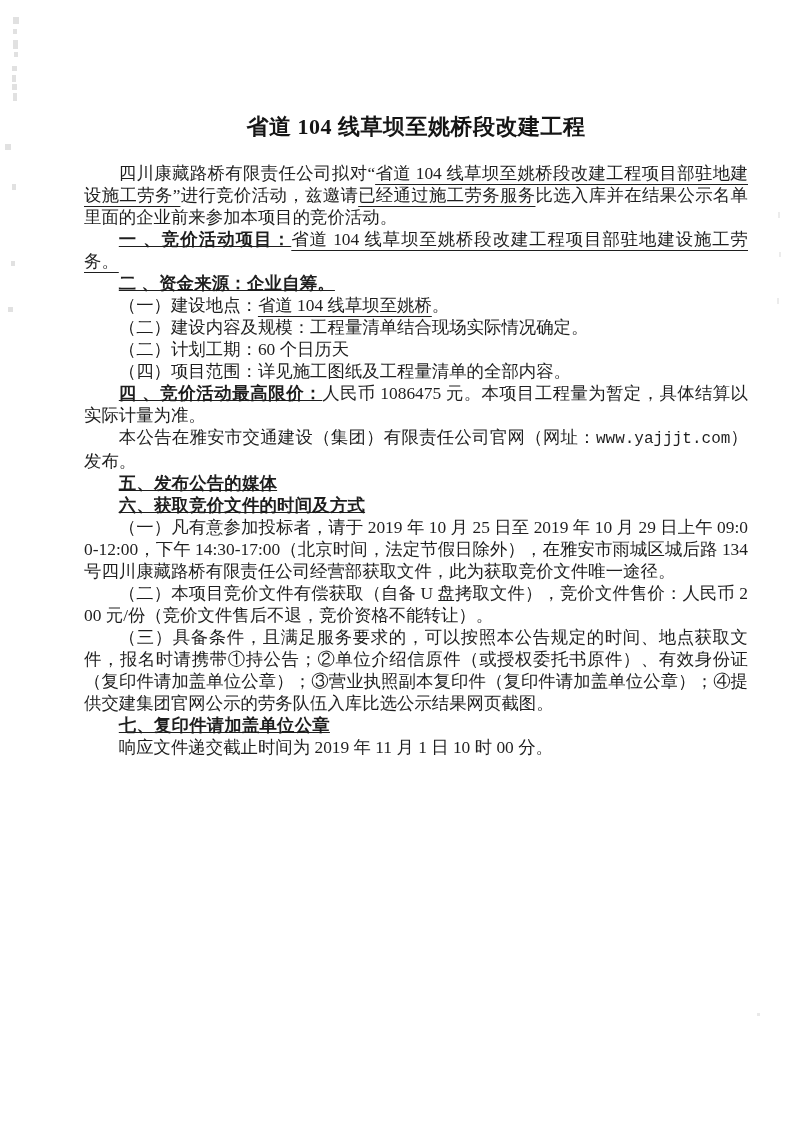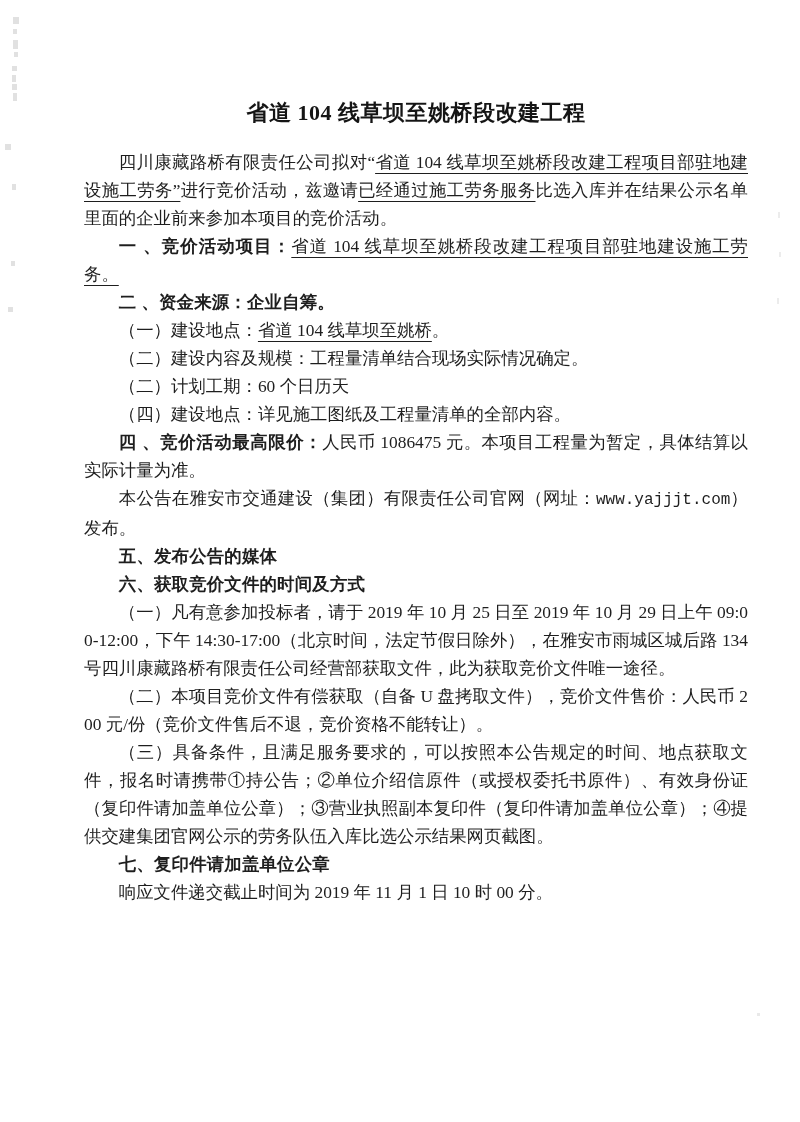--- a/index.html
+++ b/index.html
@@ -6,42 +6,43 @@
   .page {
     position:relative;
     width:800px; height:1122px;
     background:#ffffff;
     overflow:hidden;
     font-family:"Liberation Serif","DejaVu Serif",serif;
     color:#1e1e1e;
   }
   .content {
     position:absolute;
-    left:84px; top:92px;
+    left:84px; top:106px;
     width:664px;
   }
   .title-block { text-align:center; margin-bottom:14px; }
   .title-line {
     font-size:22px;
     font-weight:bold;
     line-height:42px;
     color:#151515;
     letter-spacing:0.5px;
   }
-  .body-text { font-size:17.4px; line-height:28px; }
+  .body-text { font-size:17.4px; line-height:22px; }
   .para {
     margin:0;
     text-indent:2em;
     text-align:justify;
     word-break:break-all;
   }
   .b {
     font-weight:bold;
     font-family:"Liberation Sans","DejaVu Sans",sans-serif;
     letter-spacing:0.2px;
+    text-decoration:underline;
   }
   .u {
     text-decoration:underline;
     text-underline-offset:5px;
     text-decoration-thickness:1.2px;
   }
   .m {
     font-family:"Liberation Mono","DejaVu Sans Mono",monospace;
     font-size:16px;
   }
@@ -94,21 +95,21 @@
     </div>
 
     <div class="body-text">
 
     <p class="para"><span>四川康藏路桥有限责任公司拟对“</span><span class="u">省道 104 线草坝至姚桥段改建工程项目部驻地建设施工劳务”</span><span>进行竞价活动，兹邀请</span><span class="u">已经通过施工劳务服务</span><span>比选入库并在结果公示名单里面的企业前来参加本项目的竞价活动。</span></p>
         <p class="para"><span class="b">一 、竞价活动项目：</span><span class="u">省道 104 线草坝至姚桥段改建工程项目部驻地建设施工劳务。</span></p>
         <p class="para"><span class="b">二 、资金来源：企业自筹。</span></p>
         <p class="para"><span>（一）建设地点：</span><span class="u">省道 104 线草坝至姚桥</span><span>。</span></p>
         <p class="para"><span>（二）建设内容及规模：工程量清单结合现场实际情况确定。</span></p>
         <p class="para"><span>（二）计划工期：60 个日历天</span></p>
-        <p class="para"><span>（四）建设地点：详见施工图纸及工程量清单的全部内容。</span></p>
+        <p class="para"><span>（四）项目范围：详见施工图纸及工程量清单的全部内容。</span></p>
         <p class="para"><span class="b">四 、竞价活动最高限价：</span><span>人民币 1086475 元。本项目工程量为暂定，具体结算以实际计量为准。</span></p>
         <p class="para"><span>本公告在雅安市交通建设（集团）有限责任公司官网（网址：</span><span class="m">www.yajjjt.com</span><span>）发布。</span></p>
         <p class="para"><span class="b">五、发布公告的媒体</span></p>
         <p class="para"><span class="b">六、获取竞价文件的时间及方式</span></p>
         <p class="para"><span>（一）凡有意参加投标者，请于 2019 年 10 月 25 日至 2019 年 10 月 29 日上午 09:00-12:00，下午 14:30-17:00（北京时间，法定节假日除外），在雅安市雨城区城后路 134 号四川康藏路桥有限责任公司经营部获取文件，此为获取竞价文件唯一途径。</span></p>
         <p class="para"><span>（二）本项目竞价文件有偿获取（自备 U 盘拷取文件），竞价文件售价：人民币 200 元/份（竞价文件售后不退，竞价资格不能转让）。</span></p>
         <p class="para"><span>（三）具备条件，且满足服务要求的，可以按照本公告规定的时间、地点获取文件，报名时请携带①持公告；②单位介绍信原件（或授权委托书原件）、有效身份证（复印件请加盖单位公章）；③营业执照副本复印件（复印件请加盖单位公章）；④提供交建集团官网公示的劳务队伍入库比选公示结果网页截图。</span></p>
         <p class="para"><span class="b">七、复印件请加盖单位公章</span></p>
         <p class="para"><span>响应文件递交截止时间为 2019 年 11 月 1 日 10 时 00 分。</span></p>
       </div>

